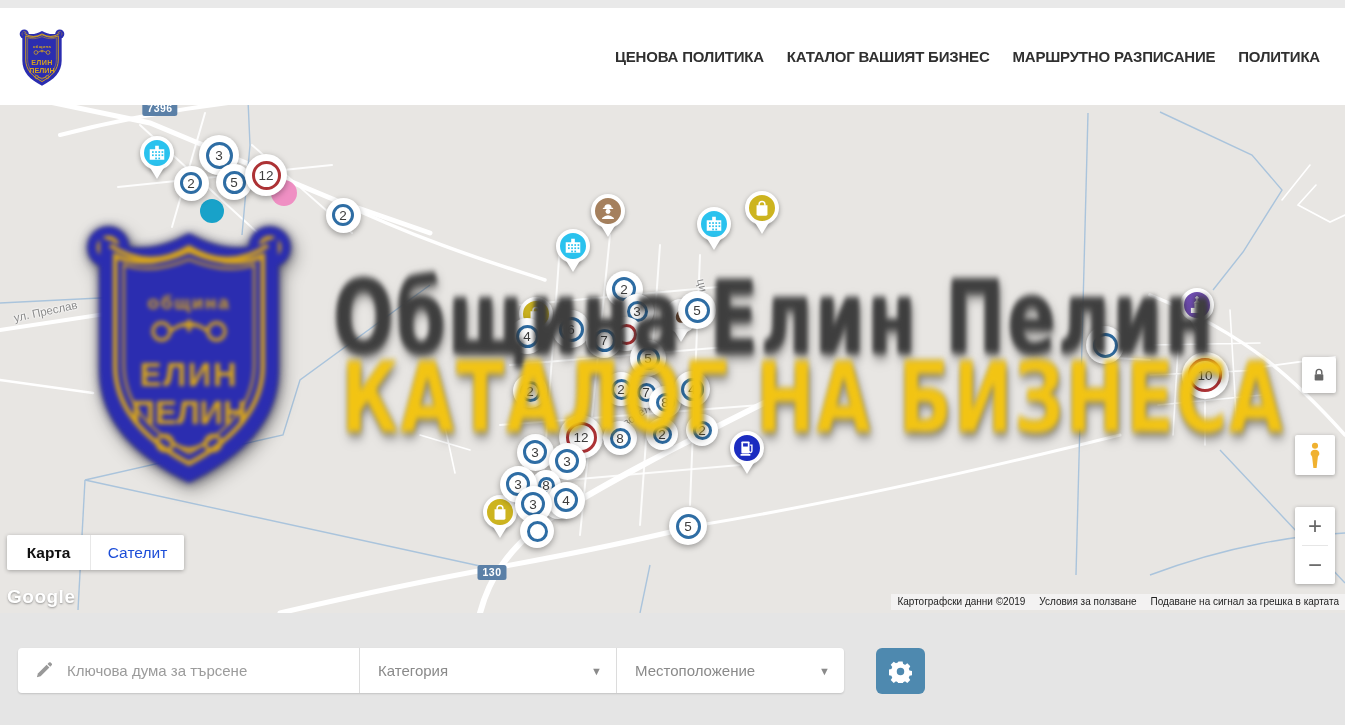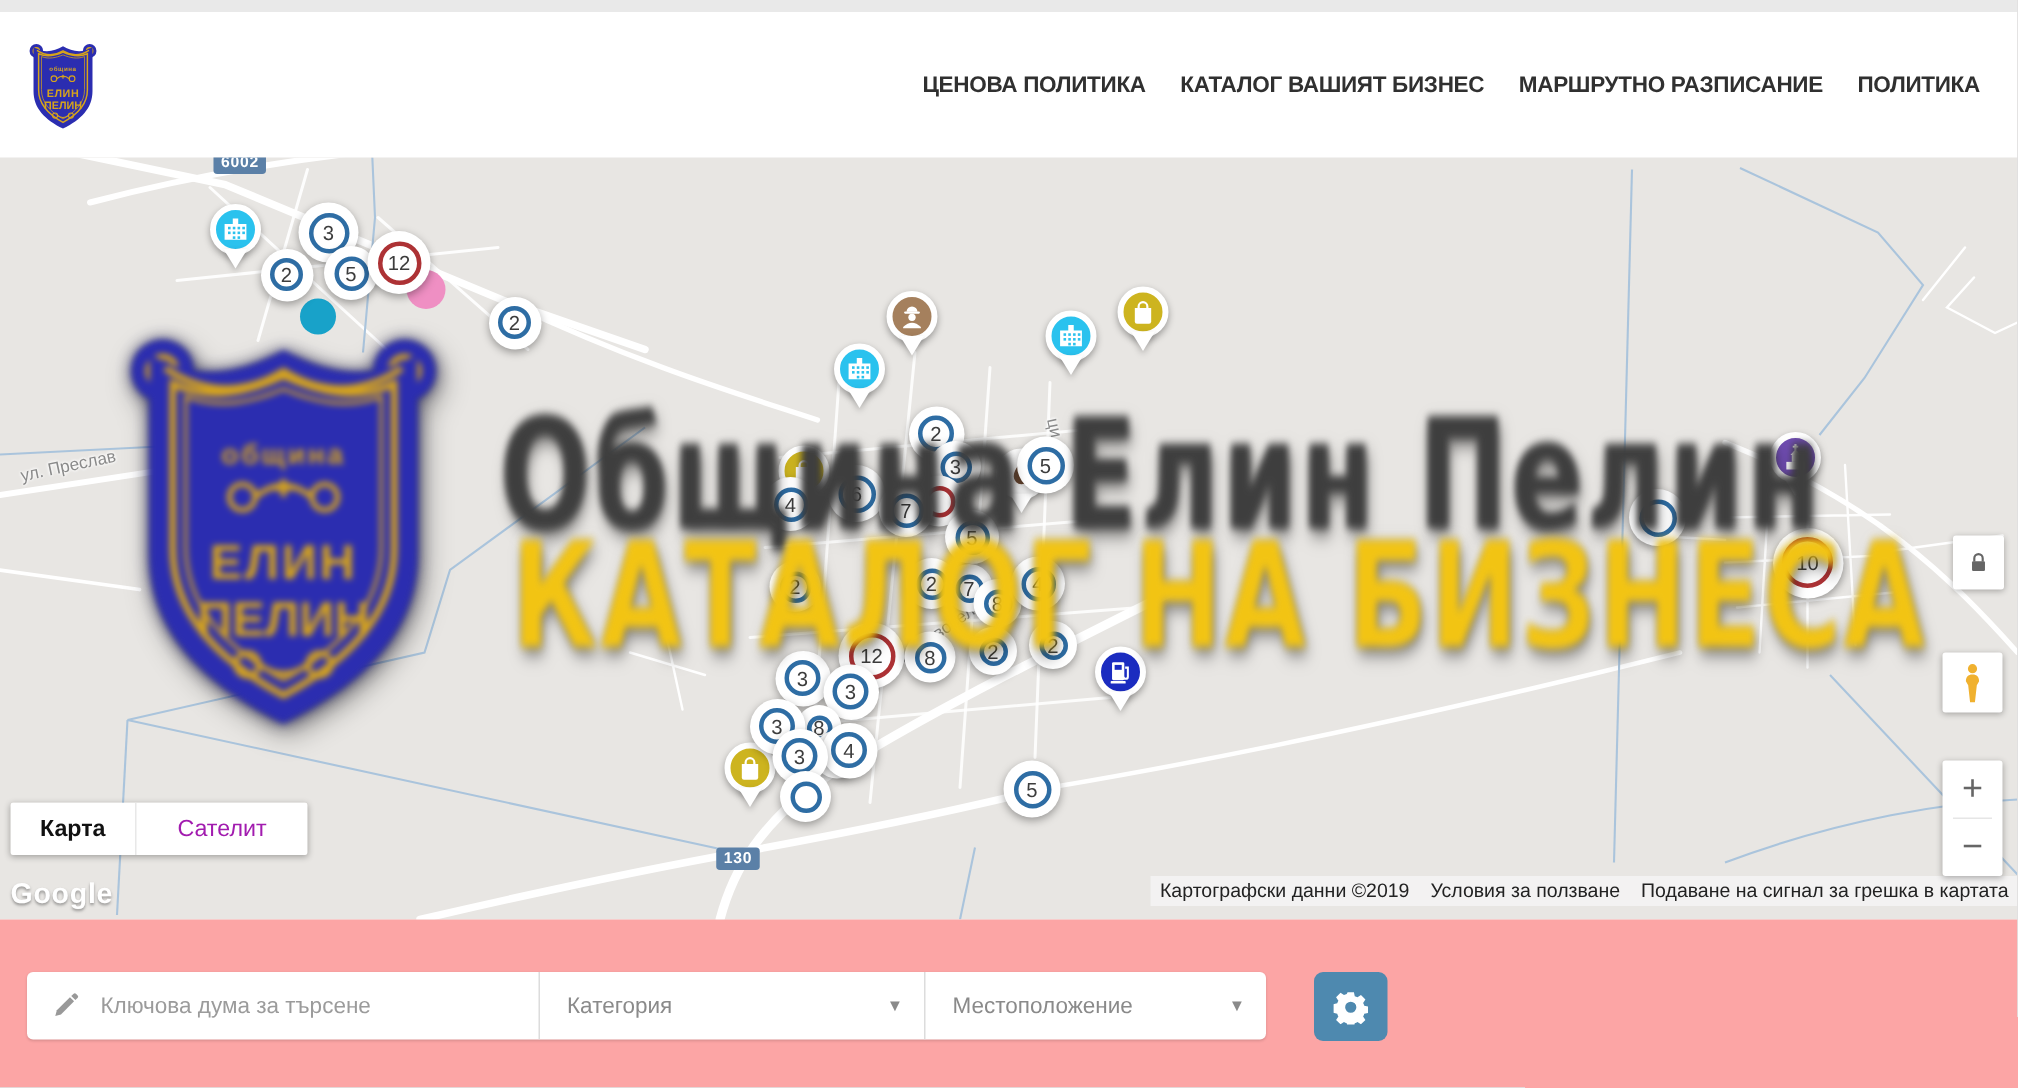--- a/index.html
+++ b/index.html
@@ -44,37 +44,37 @@
     filter:blur(3px) drop-shadow(2px 5px 5px rgba(0,0,0,.5));}
   .wm-sub{position:absolute;left:341px;top:244px;z-index:6;pointer-events:none;white-space:nowrap;
     font-family:"DejaVu Sans",sans-serif;font-weight:700;font-size:98px;line-height:1;color:#f2c413;
     letter-spacing:2px;transform:scaleX(0.72);transform-origin:left top;
     filter:blur(3px) drop-shadow(2px 5px 5px rgba(0,0,0,.5));}
 
   
   .maptype{position:absolute;left:7px;top:430px;z-index:7;display:flex;box-shadow:0 1px 4px rgba(0,0,0,.3);border-radius:2px;overflow:hidden;}
   .maptype button{height:35px;background:#fff;border:none;font-family:"Liberation Sans",sans-serif;font-size:15.5px;cursor:pointer;}
   .mt-map{width:83px;font-weight:700;color:#111;}
-  .mt-sat{width:115px;color:#a21caf;border-left:1px solid #e8e8e8!important;}
+  .mt-sat{width:94px;color:#1d4ed8;border-left:1px solid #e8e8e8!important;}
   .glogo{position:absolute;left:7px;bottom:5px;z-index:7;color:#fff;font-size:19px;font-weight:700;letter-spacing:.5px;
     text-shadow:0 1px 2px rgba(80,80,80,.55);}
-  .attrib{position:absolute;right:0;top:479px;z-index:7;display:flex;gap:14px;align-items:center;
-    background:rgba(245,245,245,.8);font-size:13px;color:#222;padding:2px 6px 3px;}
+  .attrib{position:absolute;right:0;top:489px;z-index:7;display:flex;gap:14px;align-items:center;
+    background:rgba(245,245,245,.8);font-size:10px;color:#222;padding:2px 6px 3px;}
   .attrib a{color:#222;text-decoration:none;cursor:pointer;}
   .sq-btn{position:absolute;z-index:7;background:#fff;border:none;border-radius:2px;
     box-shadow:0 1px 4px rgba(0,0,0,.3);display:flex;align-items:center;justify-content:center;cursor:pointer;}
   .lock-btn{left:1302px;top:252px;width:34px;height:36px;}
   .pegman{left:1295px;top:330px;width:40px;height:40px;}
   .zoomctl{position:absolute;left:1295px;top:402px;width:40px;z-index:7;background:#fff;border-radius:2px;
     box-shadow:0 1px 4px rgba(0,0,0,.3);}
   .zoomctl button{display:block;width:40px;height:38px;background:none;border:none;font-size:24px;color:#666;cursor:pointer;line-height:1;}
   .zdiv{height:1px;background:#e6e6e6;margin:0 7px;}
 
   
-  .searchbar{position:relative;width:1345px;height:112px;background:#fca5a5;}
+  .searchbar{position:relative;width:1345px;height:112px;background:#e5e5e5;}
   .sform{position:absolute;left:18px;top:35px;width:826px;height:45px;background:#fff;border-radius:4px;
     display:flex;overflow:hidden;box-shadow:0 1px 2px rgba(0,0,0,.15);}
   .sec{display:flex;align-items:center;height:45px;}
   .sec + .sec{border-left:1px solid #dcdcdc;}
   .sec-keyword{width:341px;padding-left:16px;}
   .sec-keyword input{border:none;outline:none;flex:1;font-family:"Liberation Sans",sans-serif;font-size:15px;color:#555;margin-left:12px;}
   .sec-keyword input::placeholder{color:#9b9b9b;}
   .sec-select{cursor:pointer;padding:0 14px 0 18px;color:#8a8a8a;font-size:15px;}
   .sec-cat{width:257px;}
   .sec-loc{width:228px;}
@@ -159,21 +159,21 @@
         <path d="M1150,470 C1230,440 1300,430 1345,428 M1220,345 L1298,428 L1345,478"></path>
         <path d="M430,180 L300,275 L283,330 L85,375 L480,461"></path>
         <path d="M85,375 L78,505"></path>
         <path d="M0,198 L120,192"></path>
         <path d="M248,-5 L250,40 L242,130"></path>
         <path d="M650,460 L640,508"></path>
       </g>
     </svg>
 
     <div id="labels-layer">
-        <div class="road-badge" style="left: 160px; top: -4px;">6002</div>
+        <div class="road-badge" style="left: 160px; top: -4px;">7396</div>
         <div class="road-badge" style="left: 492px; top: 460px;">130</div>
         <div class="street-label" style="left: 14px; top: 207px; transform: rotate(-12deg); transform-origin: left center;">ул. Преслав</div>
         <div class="street-label" style="left: 588px; top: 338px; transform: rotate(-35deg); transform-origin: left center;">бул. „Новосел</div>
         <div class="street-label" style="left: 701px; top: 168px; transform: rotate(78deg); transform-origin: left center;">ци</div>
       </div>
     <div id="markers-layer">
         <div class="dot" style="left: 271px; top: 75px; height: 26px; width: 26px; background: rgb(239, 143, 195);"></div>
         <div class="dot" style="left: 200px; top: 94px; height: 24px; width: 24px; background: rgb(24, 162, 201);"></div>
         <div class="pin" style="left: 136px; top: 31px;">
           <div class="pin-head" style="background: rgb(42, 194, 238);">

